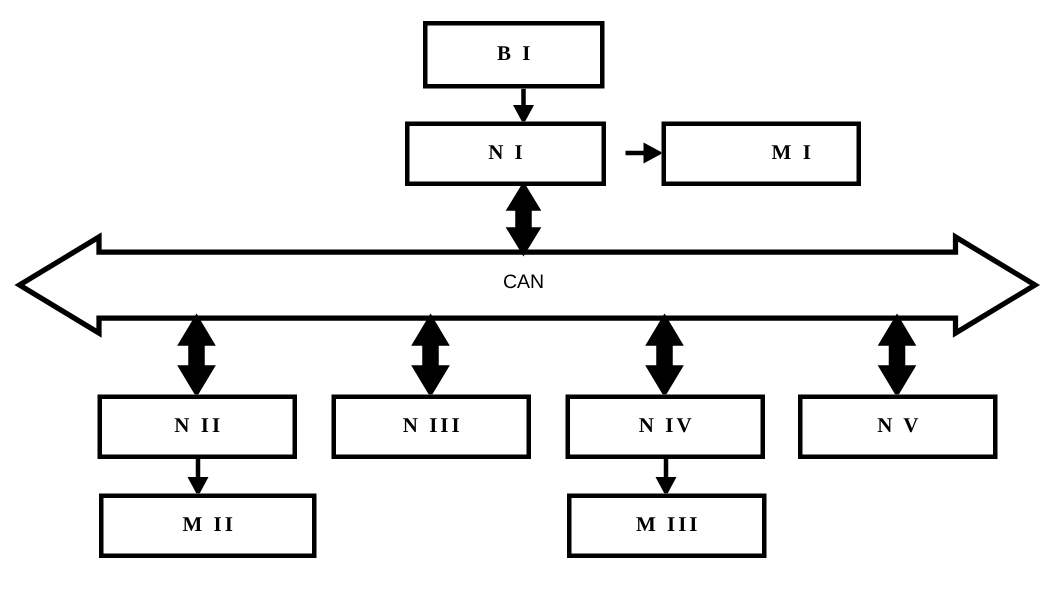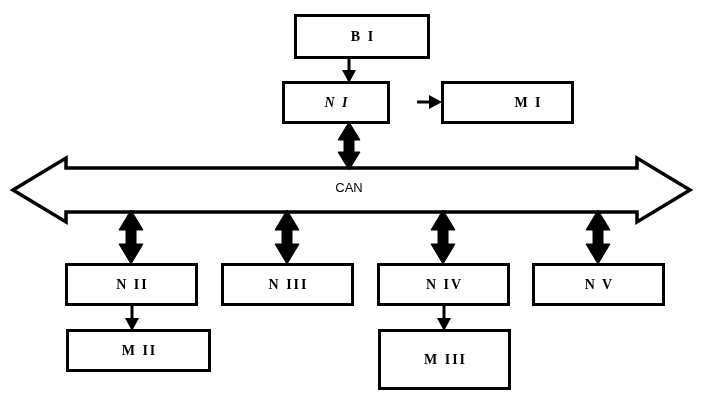--- a/index.html
+++ b/index.html
@@ -103,25 +103,25 @@
 
     <g>
       <line x1="444" y1="306" x2="444" y2="323" stroke="#000000" stroke-width="3"></line>
       <polygon points="444,331 437,318 451,318" fill="#000000"></polygon>
     </g>
 
   </svg>
 
   <div class="bus-label" style="left:313px; top:181px; width:72px;">CAN</div>
 
-  <div class="node-box" style="left:294px; top:14px; width:136px; height:45px;">
+  <div class="node-box" style="left:282px; top:14px; width:121px; height:45px;">
     <span class="node-label">B I</span>
   </div>
 
-  <div class="node-box" style="left:282px; top:81px; width:108px; height:43px;font-style:italic;">
+  <div class="node-box" style="left:270px; top:81px; width:134px; height:43px;">
     <span class="node-label">N I</span>
   </div>
 
   <div class="node-box" style="left:441px; top:81px; width:133px; height:43px;padding-left:40px;">
     <span class="node-label">M I</span>
   </div>
 
   <div class="node-box" style="left:65px; top:263px; width:133px; height:43px;">
     <span class="node-label">N II</span>
   </div>
@@ -131,21 +131,21 @@
   </div>
 
   <div class="node-box" style="left:377px; top:263px; width:133px; height:43px;">
     <span class="node-label">N IV</span>
   </div>
 
   <div class="node-box" style="left:221px; top:263px; width:133px; height:43px;">
     <span class="node-label">N III</span>
   </div>
 
-  <div class="node-box" style="left:378px; top:329px; width:133px; height:61px;">
+  <div class="node-box" style="left:378px; top:329px; width:133px; height:43px;">
     <span class="node-label">M III</span>
   </div>
 
   <div class="node-box" style="left:532px; top:263px; width:133px; height:43px;align-items:center;">
     <span class="node-label">N V</span>
   </div>
 
 </div>
 
 </body></html>

